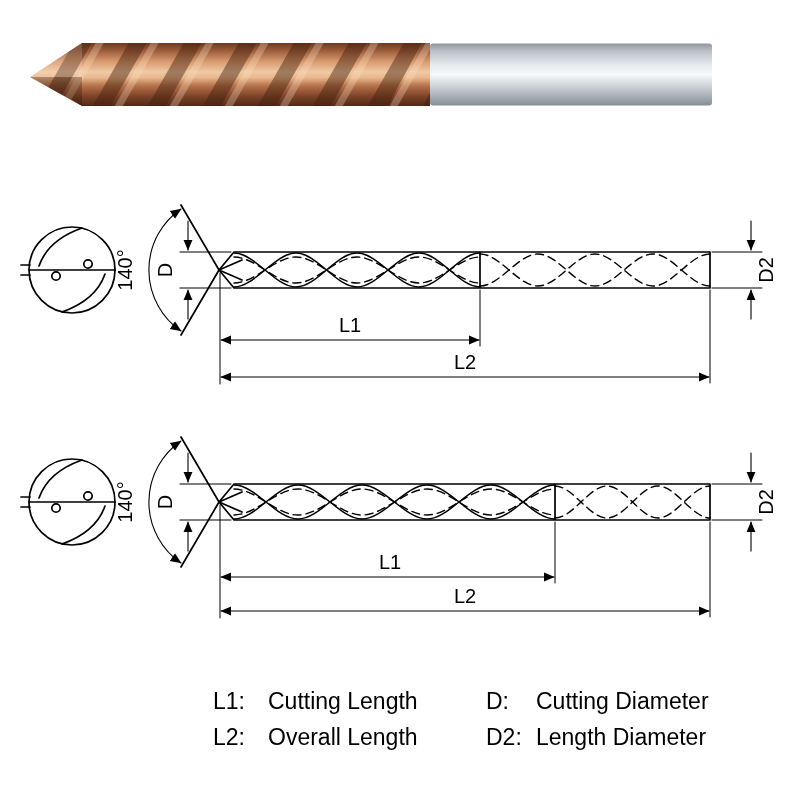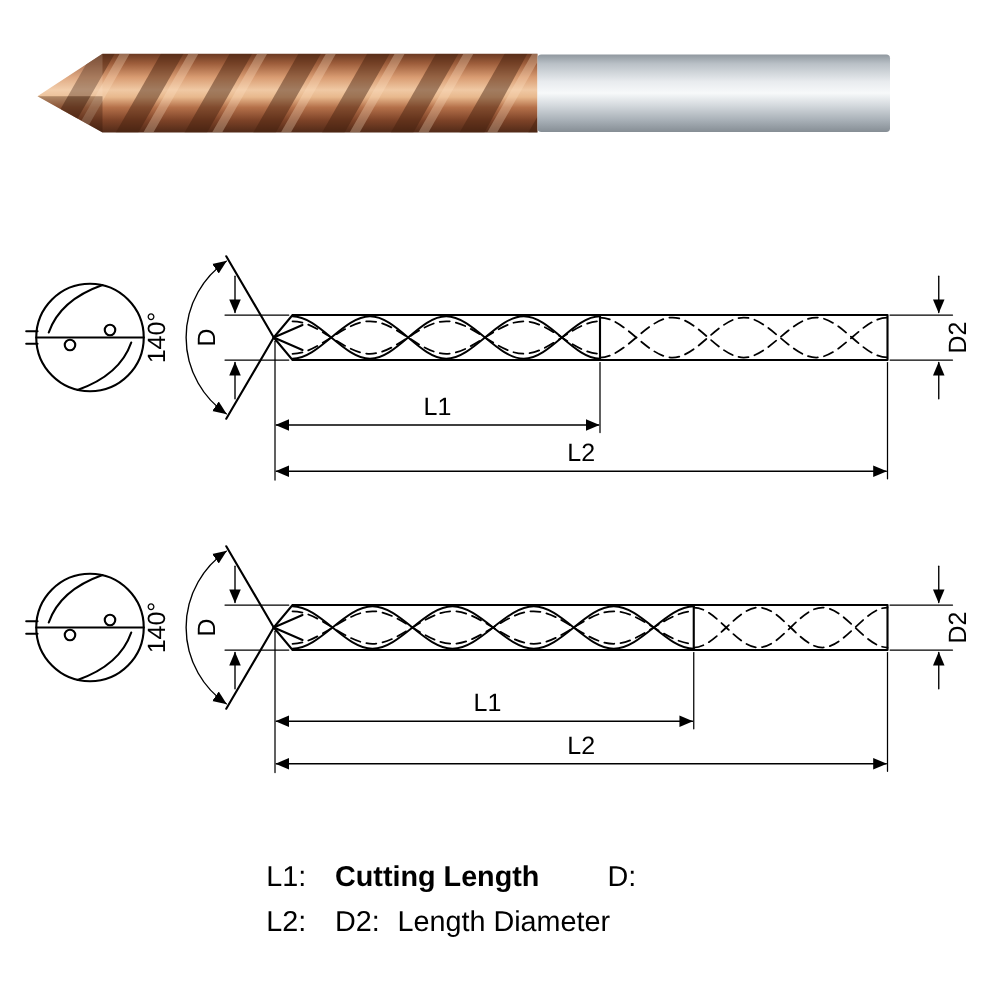--- a/index.html
+++ b/index.html
@@ -13,21 +13,21 @@
   .dia .dash { stroke-dasharray:8 5; stroke-width:1.4; }
   .dia .ext  { stroke-width:1; }
   .dia .dim  { stroke-width:1.1; }
   .dia text  { stroke:none; fill:#000; font-size:20px; font-family:"Liberation Sans", sans-serif; }
   .dia marker path { fill:#000; stroke:none; }
 
   
   .legend { position:absolute; left:213px; top:688px; font-size:23px; color:#000; }
   .legend-row { display:flex; margin-bottom:9px; white-space:nowrap; }
   .lk  { width:55px; }
-  .lv  { width:218px;font-weight:bold; }
+  .lv  { width:218px; }
   .lk2 { width:50px; }
 </style>
 </head>
 <body>
 
 <div class="page">
 
   <svg style="top:33px" width="800" height="84" viewBox="0 0 800 84">
     <defs>
       <linearGradient id="cu" x1="0" y1="0" x2="0" y2="1">
@@ -206,21 +206,23 @@
       <line class="dim" x1="221" y1="186" x2="709" y2="186" marker-start="url(#ar2)" marker-end="url(#ar2)"></line>
       <text x="465" y="178" text-anchor="middle">L2</text>
     </g>
   </svg>
 
   <div class="legend">
     <div class="legend-row">
       <span class="lk">L1:</span>
       <span class="lv">Cutting Length</span>
       <span class="lk lk2">D:</span>
+      <span class="lv2">Cutting Diameter</span>
     </div>
     <div class="legend-row">
       <span class="lk">L2:</span>
+      <span class="lv">Overall Length</span>
       <span class="lk lk2">D2:</span>
       <span class="lv2">Length Diameter</span>
     </div>
   </div>
 
 </div>
 
 </body></html>

